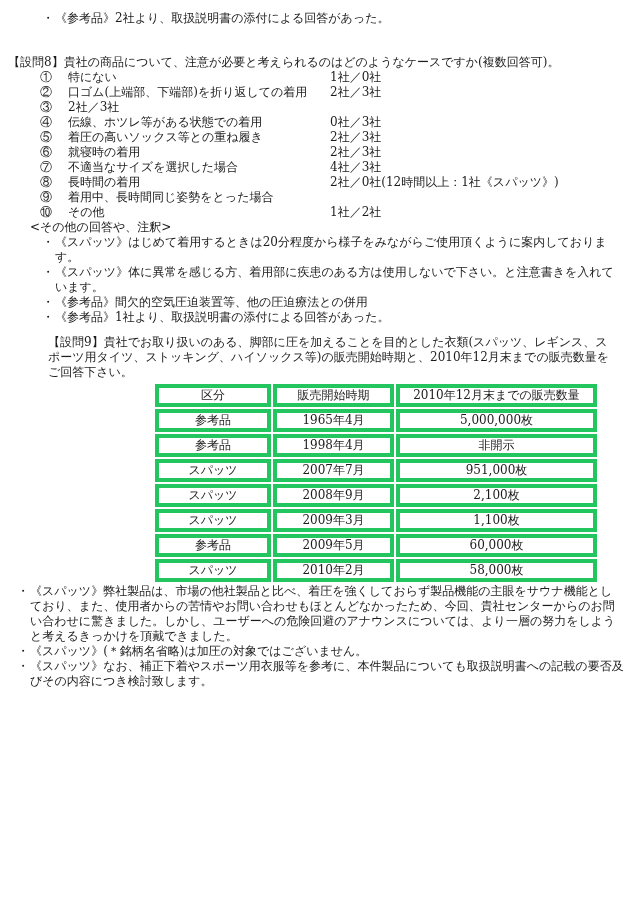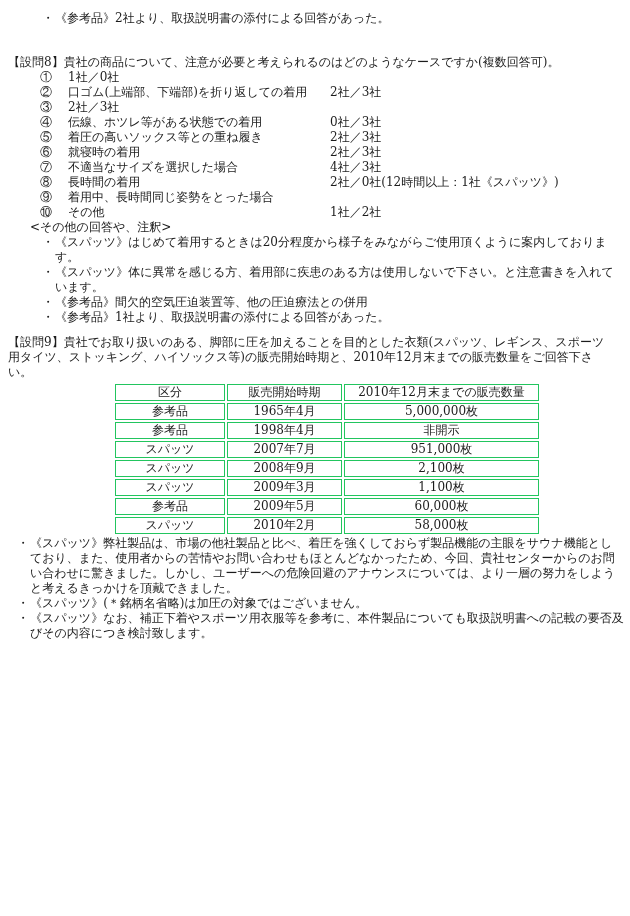--- a/index.html
+++ b/index.html
@@ -58,30 +58,30 @@
   .q8-item {
     display: flex;
     margin-left: 40px;
   }
   .q8-item .num   { flex: none; width: 28px; }
   .q8-item .label { flex: none; width: 262px; }
   .q8-item .count { flex: none; white-space: nowrap; }
 
   .q8-notes-heading { margin-left: 30px; }
 
-  .q9-block { margin-top: 10px; }
+  .q9-block { margin-top: 10px; margin-left: 40px; }
 
   table.sales-table {
     border-collapse: separate;
     border-spacing: 2px;
     margin: 2px 0 0 113px;
   }
   table.sales-table th,
   table.sales-table td {
-    border: 1px solid #22c55e;
+    border: 4px solid #22c55e;
     text-align: center;
     vertical-align: middle;
     padding: 0 6px;
     font-weight: normal;
     line-height: 15px;
     white-space: nowrap;
   }
   table.sales-table th.col-0, table.sales-table td.col-0 { width: 96px; }
   table.sales-table th.col-1, table.sales-table td.col-1 { width: 101px; }
   table.sales-table th.col-2, table.sales-table td.col-2 { width: 181px; }
@@ -100,20 +100,21 @@
     <span class="bullet">・</span>
     <span>《参考品》2社より、取扱説明書の添付による回答があった。</span>
   </div>
 
   <div class="q-heading q8-heading">【設問8】貴社の商品について、注意が必要と考えられるのはどのようなケースですか(複数回答可)。</div>
 
   <div>
 
       <div class="q8-item">
         <span class="num">①</span>
+        <span class="label">特にない</span>
         <span class="count">1社／0社</span>
       </div>
 
       <div class="q8-item">
         <span class="num">②</span>
         <span class="label">口ゴム(上端部、下端部)を折り返しての着用</span>
         <span class="count">2社／3社</span>
       </div>
 
       <div class="q8-item">

